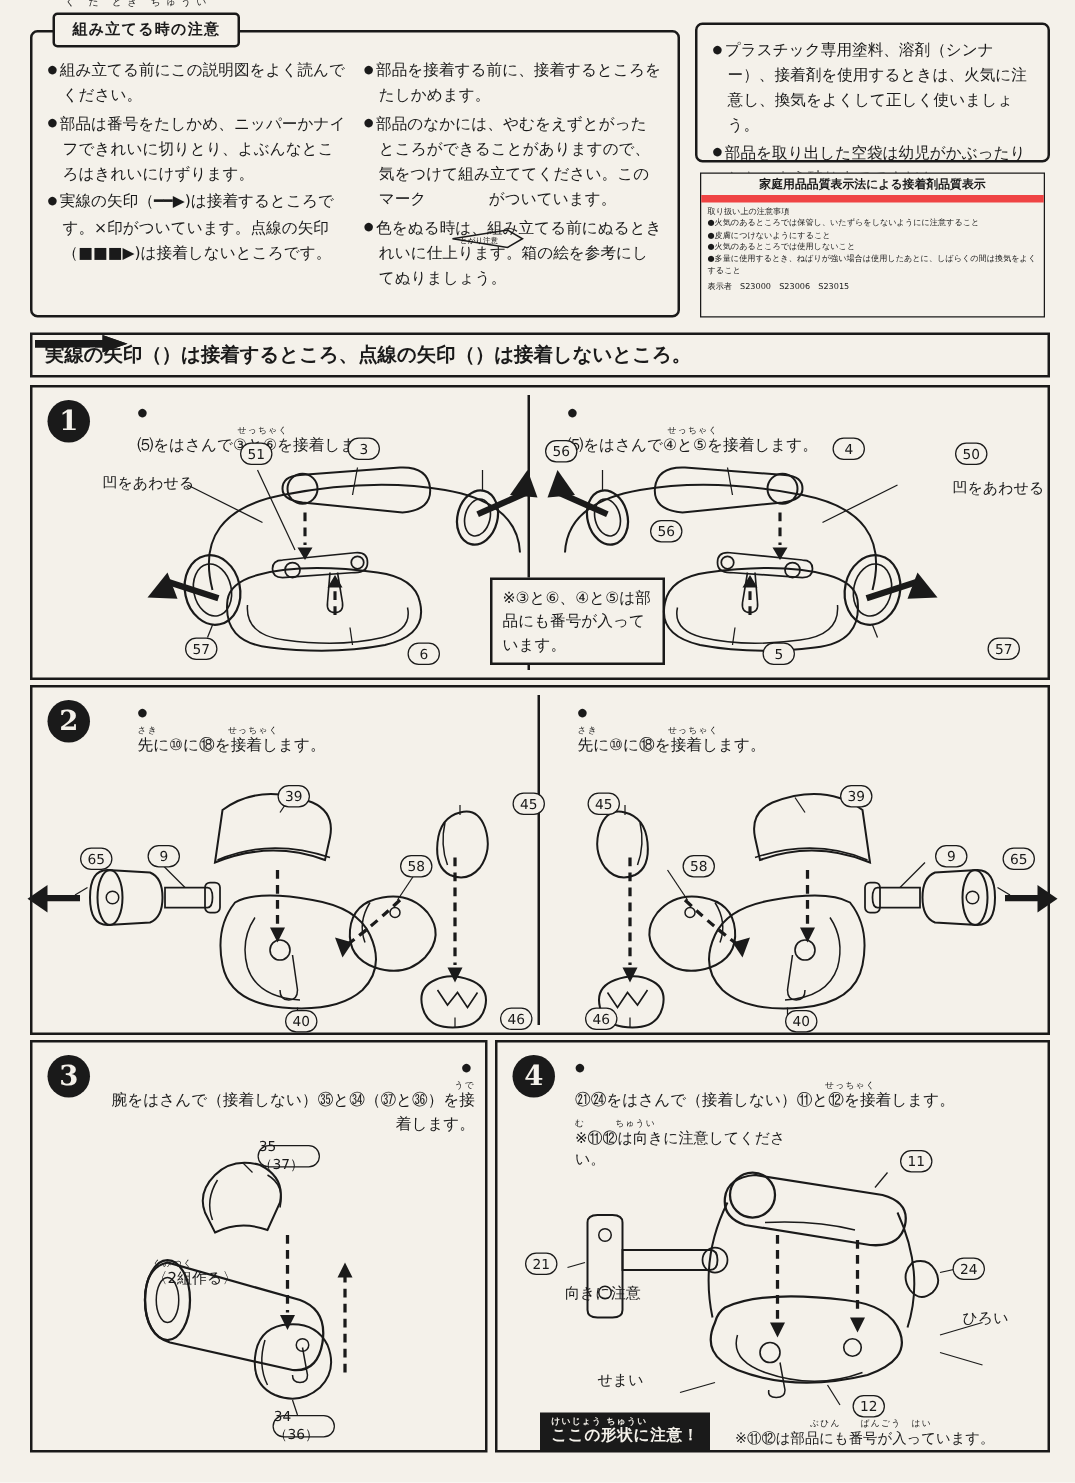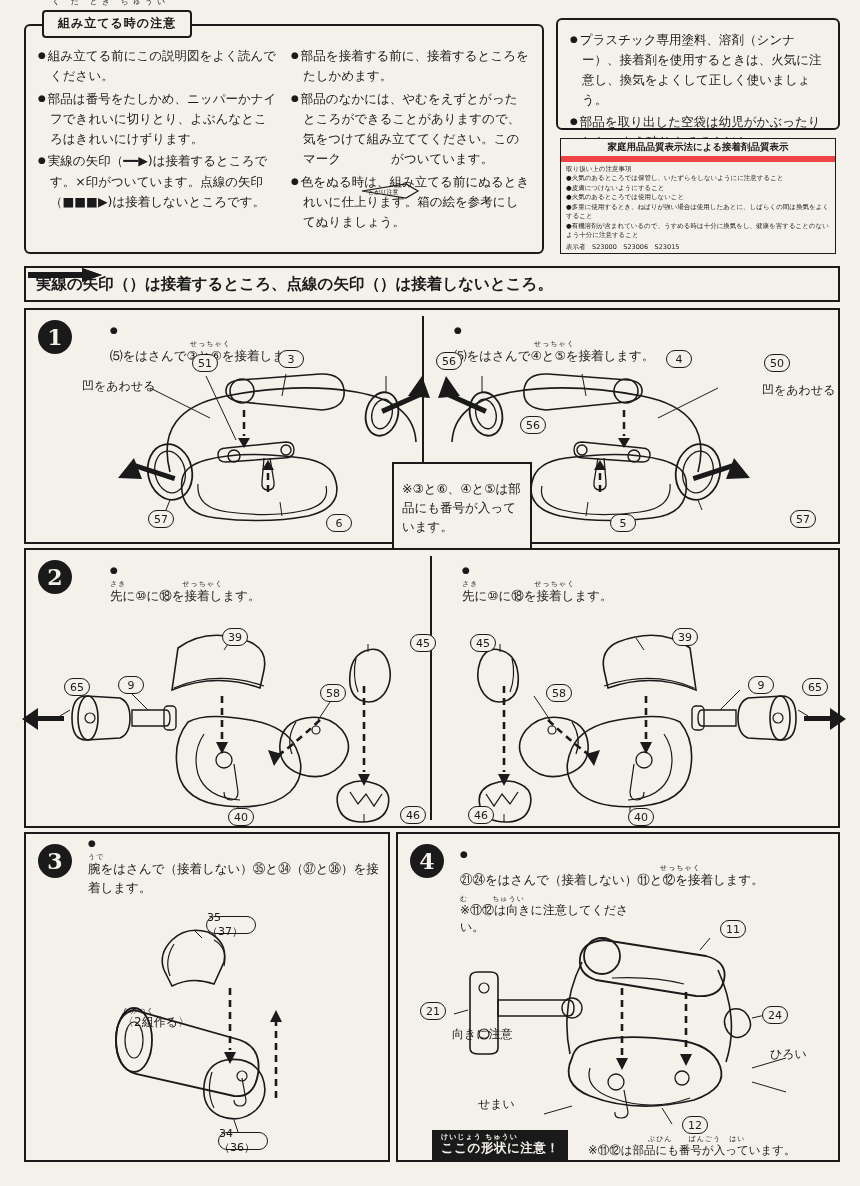--- a/index.html
+++ b/index.html
@@ -137,21 +137,21 @@
     display: block;
     line-height: 1;
     margin-bottom: -1px;
   }
   .callout {
     position: absolute;
     border: 2px solid #1a1a1a;
     background: #f4f1ea;
     font-size: 12.5px;
     line-height: 1.5;
-    padding: 16px 8px;
+    padding: 5px 8px;
     box-sizing: border-box;
   }
   .blackcall {
     position: absolute;
     background: #1a1a1a;
     color: #f4f1ea;
     font-size: 12.5px;
     font-weight: bold;
     padding: 4px 9px;
     letter-spacing: 0.5px;
@@ -205,21 +205,20 @@
   </div>
 
   <div class="box thinbox" id="law-box">
     <div class="law-title">家庭用品品質表示法による接着剤品質表示</div>
     <div class="law-body">
       <div>取り扱い上の注意事項</div>
       <div>●<span>火気のあるところでは保管し、いたずらをしないようにに注意すること</span></div>
       <div>●<span>皮膚につけないようにすること</span></div>
       <div>●<span>火気のあるところでは使用しないこと</span></div>
       <div>●<span>多量に使用するとき、ねばりが強い場合は使用したあとに、しばらくの間は換気をよくすること</span></div>
-      <div>●<span>有機溶剤が含まれているので、うすめる時は十分に換気をし、健康を害することのないよう十分に注意すること</span></div>
     </div>
     <div class="law-foot">表示者　S23000　S23006　S23015</div>
   </div>
 
   <div class="box" id="legend">
     <span>実線の矢印（</span>
     <svg class="solid-arrow" width="74" height="14">
       <rect x="0" y="4" width="56" height="6" fill="#1a1a1a"></rect>
       <polygon points="54,0 74,7 54,14" fill="#1a1a1a"></polygon>
     </svg>
@@ -460,21 +459,21 @@
     <div class="partnum" style="left:722px; top:126px;">9</div>
     <div class="partnum" style="left:776px; top:128px;">65</div>
     <div class="partnum" style="left:520px; top:134px;">58</div>
     <div class="partnum" style="left:444px; top:84px;">45</div>
     <div class="partnum" style="left:442px; top:256px;">46</div>
     <div class="partnum" style="left:602px; top:258px;">40</div>
   </div>
 
   <div class="box" id="step3">
     <div class="stepnum" style="left:12px; top:10px;">3</div>
-    <div class="steptext" style="left:62px; top:1px; width:292px;">
+    <div class="steptext" style="left:62px; top:12px; width:292px;text-align:right;">
       <span class="ruby">うで</span>
       <span>腕をはさんで（接着しない）㉟と㉞（㊲と㊱）を接着します。</span>
     </div>
 
     <svg width="360" height="230" style="left:4px; top:76px;">
 
       <path d="M178,22 q-22,-6 -36,8 q-14,14 -8,30 l8,16 q20,-10 42,-2 l10,-22 q4,-20 -16,-30z" fill="none" stroke="#1a1a1a" stroke-width="1.6"></path>
       <path d="M144,34 q-10,16 -4,32" fill="none" stroke="#1a1a1a" stroke-width="1.2"></path>
       <path d="M184,30 q14,8 10,26" fill="none" stroke="#1a1a1a" stroke-width="1.2"></path>
 

